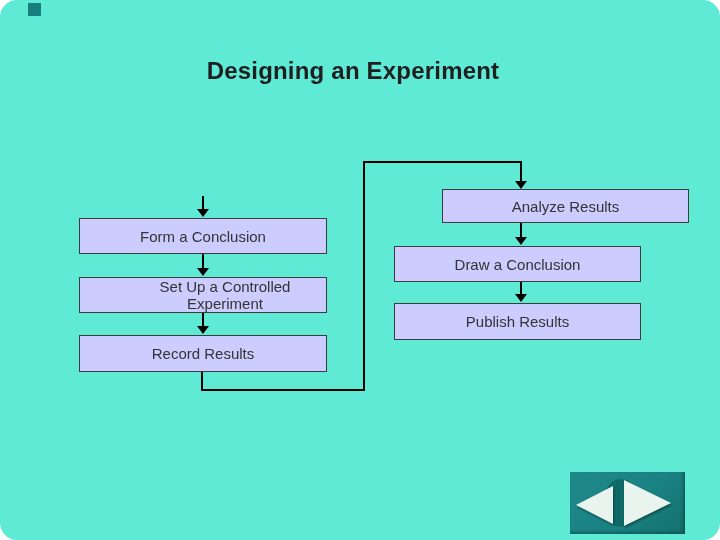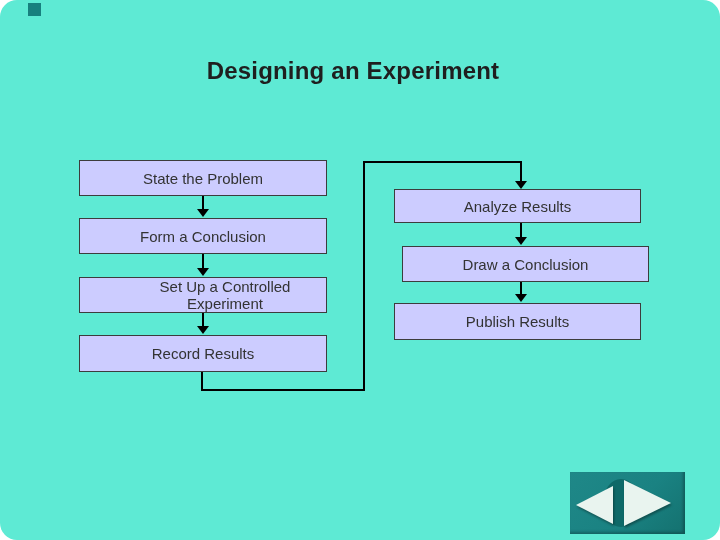--- a/index.html
+++ b/index.html
@@ -60,22 +60,22 @@
   }
 
   .col-left  { left: 79px;  width: 248px; }
   .col-right { left: 394px; width: 247px; }
 
   .box-l1 { top: 160px; height: 36px; }
   .box-l2 { top: 218px; height: 36px; }
   .box-l3 { top: 277px; height: 36px; padding-left: 44px; }
   .box-l4 { top: 335px; height: 37px; }
 
-  .box-r1 { top: 189px; height: 34px; }
-  .box-r2 { top: 246px; height: 36px; margin-left: 8px; }
+  .box-r1 { top: 189px; height: 34px; margin-left: 48px; }
+  .box-r2 { top: 246px; height: 36px; }
   .box-r3 { top: 303px; height: 37px; }
 
   
   .arrow-down { position: absolute; width: 12px; }
   .arrow-down::before {
     content: ""; position: absolute;
     left: 50%; transform: translateX(-50%);
     top: 0; bottom: 7px; width: 2px;
     background: #000000;
   }
@@ -138,21 +138,20 @@
 </style>
 </head>
 <body>
 
 <div class="slide">
 
   <div class="corner-marker"></div>
 
   <div class="title">Designing an Experiment</div>
 
-  <div class="flow-box col-left box-l1">State the Problem</div>
   <div class="flow-box col-left box-l2">Form a Conclusion</div>
   <div class="flow-box col-left box-l3">Set Up a Controlled Experiment</div>
   <div class="flow-box col-left box-l4">Record Results</div>
 
   <div class="flow-box col-right box-r1">Analyze Results</div>
   <div class="flow-box col-right box-r2">Draw a Conclusion</div>
   <div class="flow-box col-right box-r3">Publish Results</div>
 
   <div class="arrow-down ar-l ar-l1"></div>
   <div class="arrow-down ar-l ar-l2"></div>

